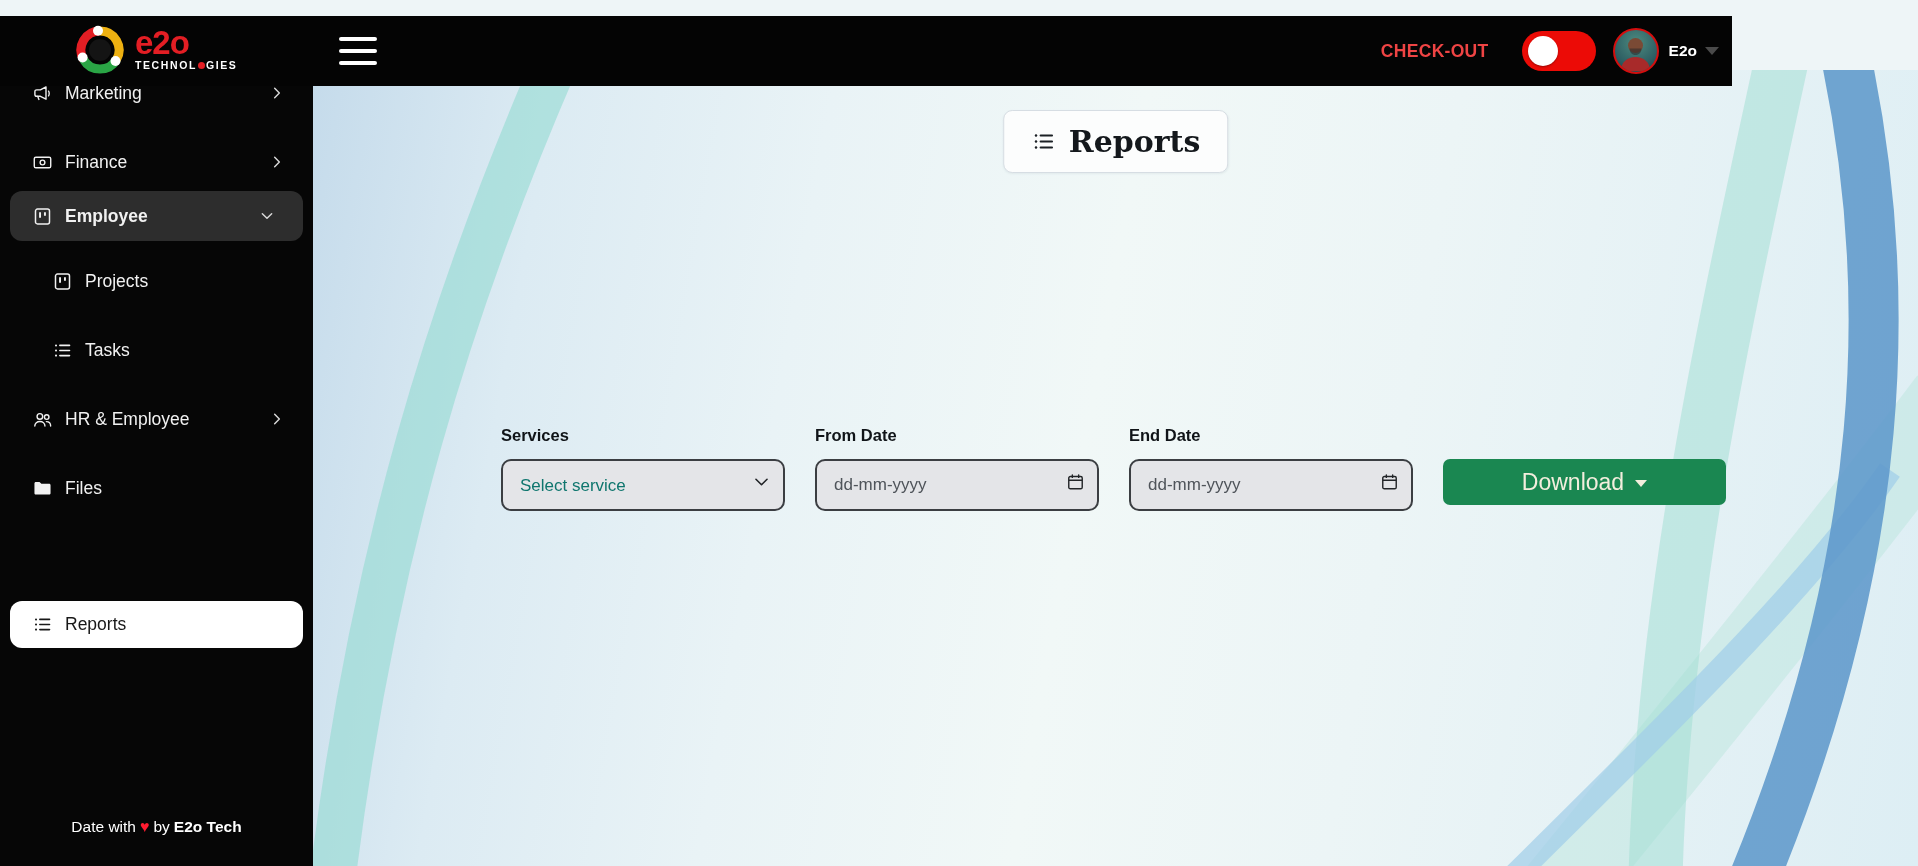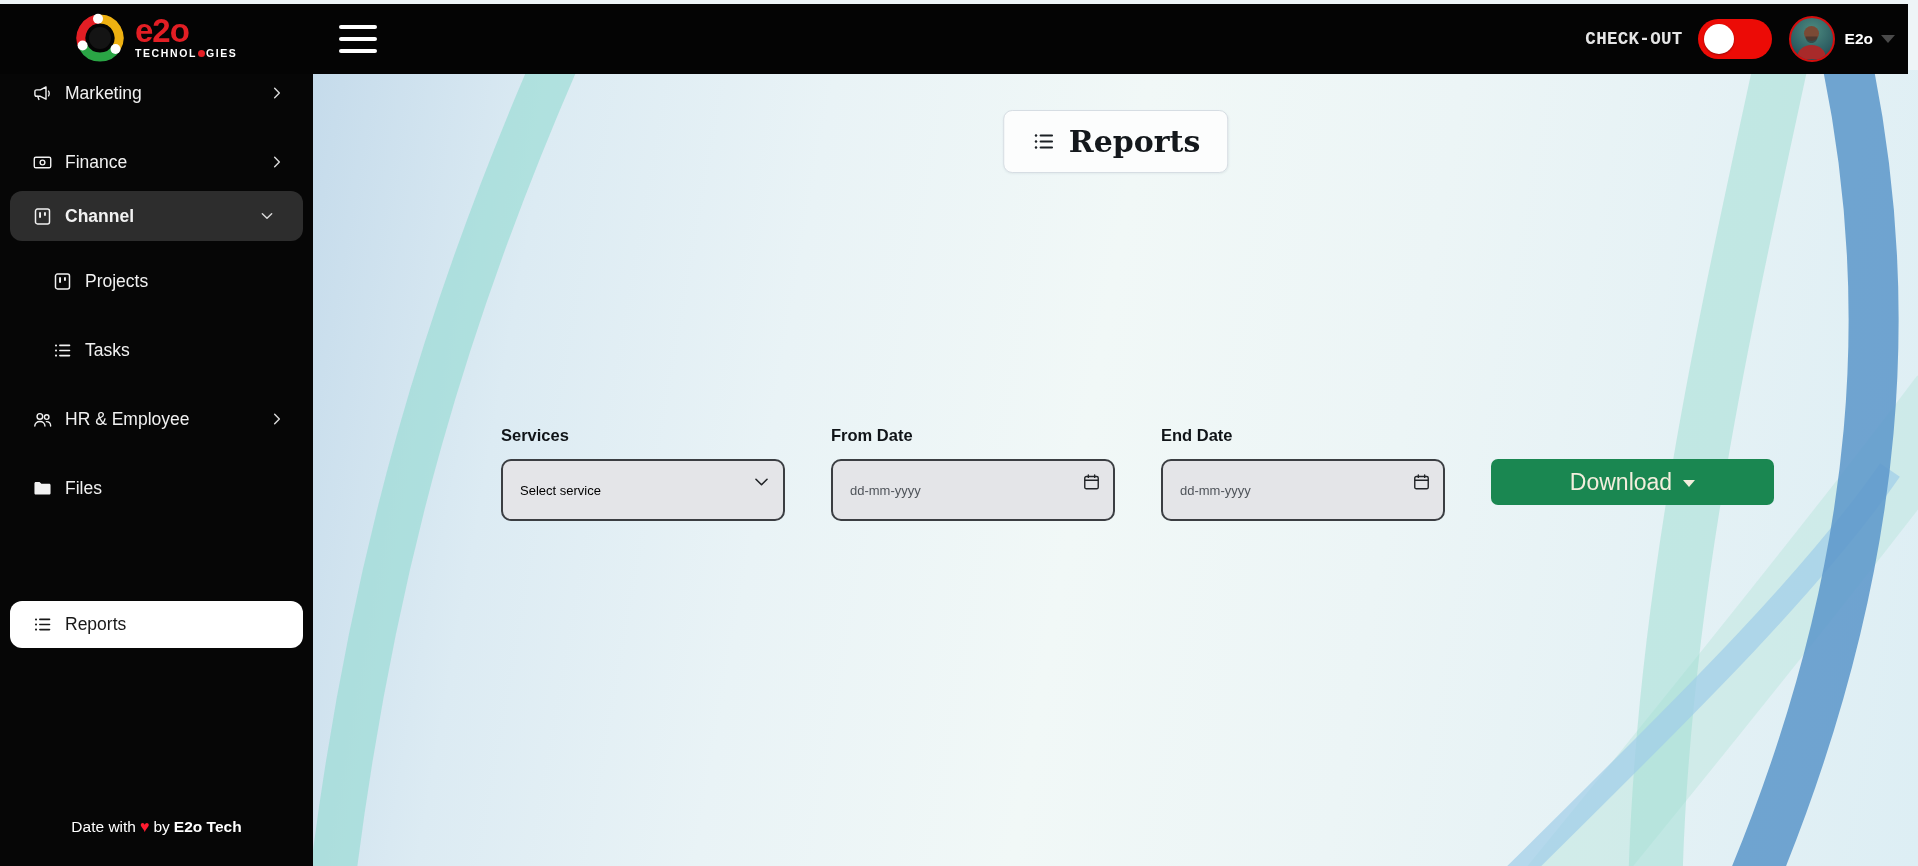--- a/index.html
+++ b/index.html
@@ -1,29 +1,29 @@
 <!DOCTYPE html>
 <html><head>
 <meta charset="utf-8">
 <style>
   html,body{margin:0;padding:0;background:#9fb4bd;}
   *{box-sizing:border-box;font-family:"Liberation Sans",sans-serif;}
   #app{position:relative;width:1918px;height:866px;overflow:hidden;background:#eef5f7;}
 
   
-  #topbar{position:absolute;left:0;top:4px;width:1908px;height:70px;background:#040404;z-index:30;padding-left:8px;}
+  #topbar{position:absolute;left:0;top:16px;width:1732px;height:70px;background:#040404;z-index:30;padding-left:8px;}
   .logo-wrap{position:absolute;left:74px;top:8px;display:flex;align-items:center;gap:9px;}
   .brand-text{display:flex;flex-direction:column;line-height:1;}
   .brand-name{color:#e31e24;font-weight:bold;font-size:33px;letter-spacing:-1px;line-height:28px;}
   .brand-tag{display:flex;align-items:center;color:#fff;font-weight:bold;font-size:10.5px;letter-spacing:1.6px;margin-top:3px;}
   .brand-dot{width:7px;height:7px;border-radius:50%;background:#e31e24;margin:0 1px;display:inline-block;}
   .hamburger{position:absolute;left:339px;top:21px;width:38px;height:28px;display:flex;flex-direction:column;justify-content:space-between;cursor:pointer;background:none;border:none;padding:0;}
   .hamburger span{display:block;height:3.6px;background:#fff;border-radius:2px;}
   .top-right{position:absolute;right:13px;top:0;height:70px;display:flex;align-items:center;}
-  .checkout-label{color:#e5e5e5;font-weight:bold;font-size:17.5px;letter-spacing:.3px;margin-right:15px;font-family:Liberation Mono, monospace;}
+  .checkout-label{color:#ef4444;font-weight:bold;font-size:17.5px;letter-spacing:.3px;margin-right:33px;}
   .toggle{position:relative;width:74px;height:40px;border-radius:20px;background:#ec0b06;margin-right:17px;cursor:pointer;}
   .toggle .knob{position:absolute;left:6px;top:5px;width:30px;height:30px;border-radius:50%;background:#fff;box-shadow:0 1px 2px rgba(0,0,0,.35);}
   .user-menu{display:flex;align-items:center;cursor:pointer;}
   .avatar{width:46px;height:46px;border-radius:50%;border:2.5px solid #d40e0e;background:radial-gradient(circle at 50% 30%,#4d8b80,#2e5f63 62%,#1d3f45);overflow:hidden;position:relative;margin-right:10px;}
   .avatar svg{position:absolute;left:0;top:0;}
   .user-name{color:#fff;font-weight:bold;font-size:15.5px;margin-right:8px;}
   .caret-down{width:0;height:0;border-left:7px solid transparent;border-right:7px solid transparent;border-top:8px solid #4a4a4a;}
 
   
   #sidebar{position:absolute;left:0;top:70px;width:313px;height:796px;background:#060606;z-index:20;}
@@ -44,26 +44,26 @@
   #main{position:absolute;left:313px;top:70px;width:1605px;height:796px;overflow:hidden;
         background:linear-gradient(100deg,#c5dbeb 0%,#dcebf3 14%,#e9f3f6 30%,#f1f8f7 48%,#ecf5f6 66%,#e4f1f5 84%,#ddeef4 100%);}
   #bg-curves{position:absolute;left:0;top:0;width:1605px;height:796px;}
 
   .title-card{position:absolute;top:40px;left:50%;transform:translateX(-50%);height:63px;padding:0 27px;
               background:rgba(253,253,253,.93);border:1px solid #d6dde3;border-radius:9px;
               display:flex;align-items:center;gap:13px;box-shadow:0 1px 2px rgba(120,150,160,.12);}
   .title-card .t-ic{width:25px;height:25px;color:#1b2025;}
   .title-text{font-family:"DejaVu Serif",serif;font-weight:bold;font-size:30px;color:#14181c;}
 
-  .filters{position:absolute;left:188px;top:356px;display:flex;gap:46px;align-items:flex-start;justify-content:center;}
+  .filters{position:absolute;left:188px;top:356px;display:flex;gap:30px;align-items:flex-start;justify-content:center;}
   .f-col{width:284px;display:flex;flex-direction:column;}
   .f-label{font-size:16.5px;font-weight:bold;color:#101418;line-height:19px;margin-bottom:14px;}
   .field-box{position:relative;height:46px;width:100%;}
-  .field-box select,.field-box input{width:100%;height:62px;background:#e4e5e8;border:2px solid #3b3e42;border-radius:10px;
-       padding:0 42px 0 17px;font-size:13px;color:#000000;appearance:none;-webkit-appearance:none;outline:none;}
+  .field-box select,.field-box input{width:100%;height:52px;background:#e4e5e8;border:2px solid #3b3e42;border-radius:10px;
+       padding:0 42px 0 17px;font-size:17px;color:#0f766e;appearance:none;-webkit-appearance:none;outline:none;}
   .field-box input::placeholder{color:#4f545a;opacity:1;}
   .box-ic{position:absolute;right:14px;top:50%;transform:translateY(-50%);width:19px;height:19px;color:#222528;pointer-events:none;}
   .dl-col{width:283px;}
   .download-btn{margin-top:33px;width:283px;height:46px;background:#1a8751;border:none;border-radius:7px;
        color:#f3eedd;font-size:23px;display:flex;align-items:center;justify-content:center;gap:11px;cursor:pointer;}
   .dl-caret{width:0;height:0;border-left:6px solid transparent;border-right:6px solid transparent;border-top:7px solid #f3eedd;margin-top:2px;}
 </style>
 </head>
 <body>
 
@@ -135,21 +135,21 @@
       <svg class="chev" viewBox="0 0 24 24">
           <path d="M8.5 5l7 7-7 7" fill="none" stroke="currentColor" stroke-width="2.2" stroke-linecap="round" stroke-linejoin="round"></path>
         </svg>
     </div>
 
     <div class="side-item expanded" style="top:121px">
       <svg class="ic" viewBox="0 0 24 24">
         <rect x="4" y="3.5" width="16" height="17" rx="2.3" fill="none" stroke="currentColor" stroke-width="1.7"></rect>
         <path d="M9.2 7v6.4M14.8 7v4.2" stroke="currentColor" stroke-width="2.2"></path>
       </svg>
-      <span class="lbl">Channel</span>
+      <span class="lbl">Employee</span>
       <svg class="chev" viewBox="0 0 24 24">
           <path d="M5 8.5l7 7 7-7" fill="none" stroke="currentColor" stroke-width="2.2" stroke-linecap="round" stroke-linejoin="round"></path>
         </svg>
     </div>
 
     <div class="side-item indent" style="top:188px">
       <svg class="ic" viewBox="0 0 24 24">
         <rect x="4" y="3.5" width="16" height="17" rx="2.3" fill="none" stroke="currentColor" stroke-width="1.7"></rect>
         <path d="M9.2 7v6.4M14.8 7v4.2" stroke="currentColor" stroke-width="2.2"></path>
       </svg>

